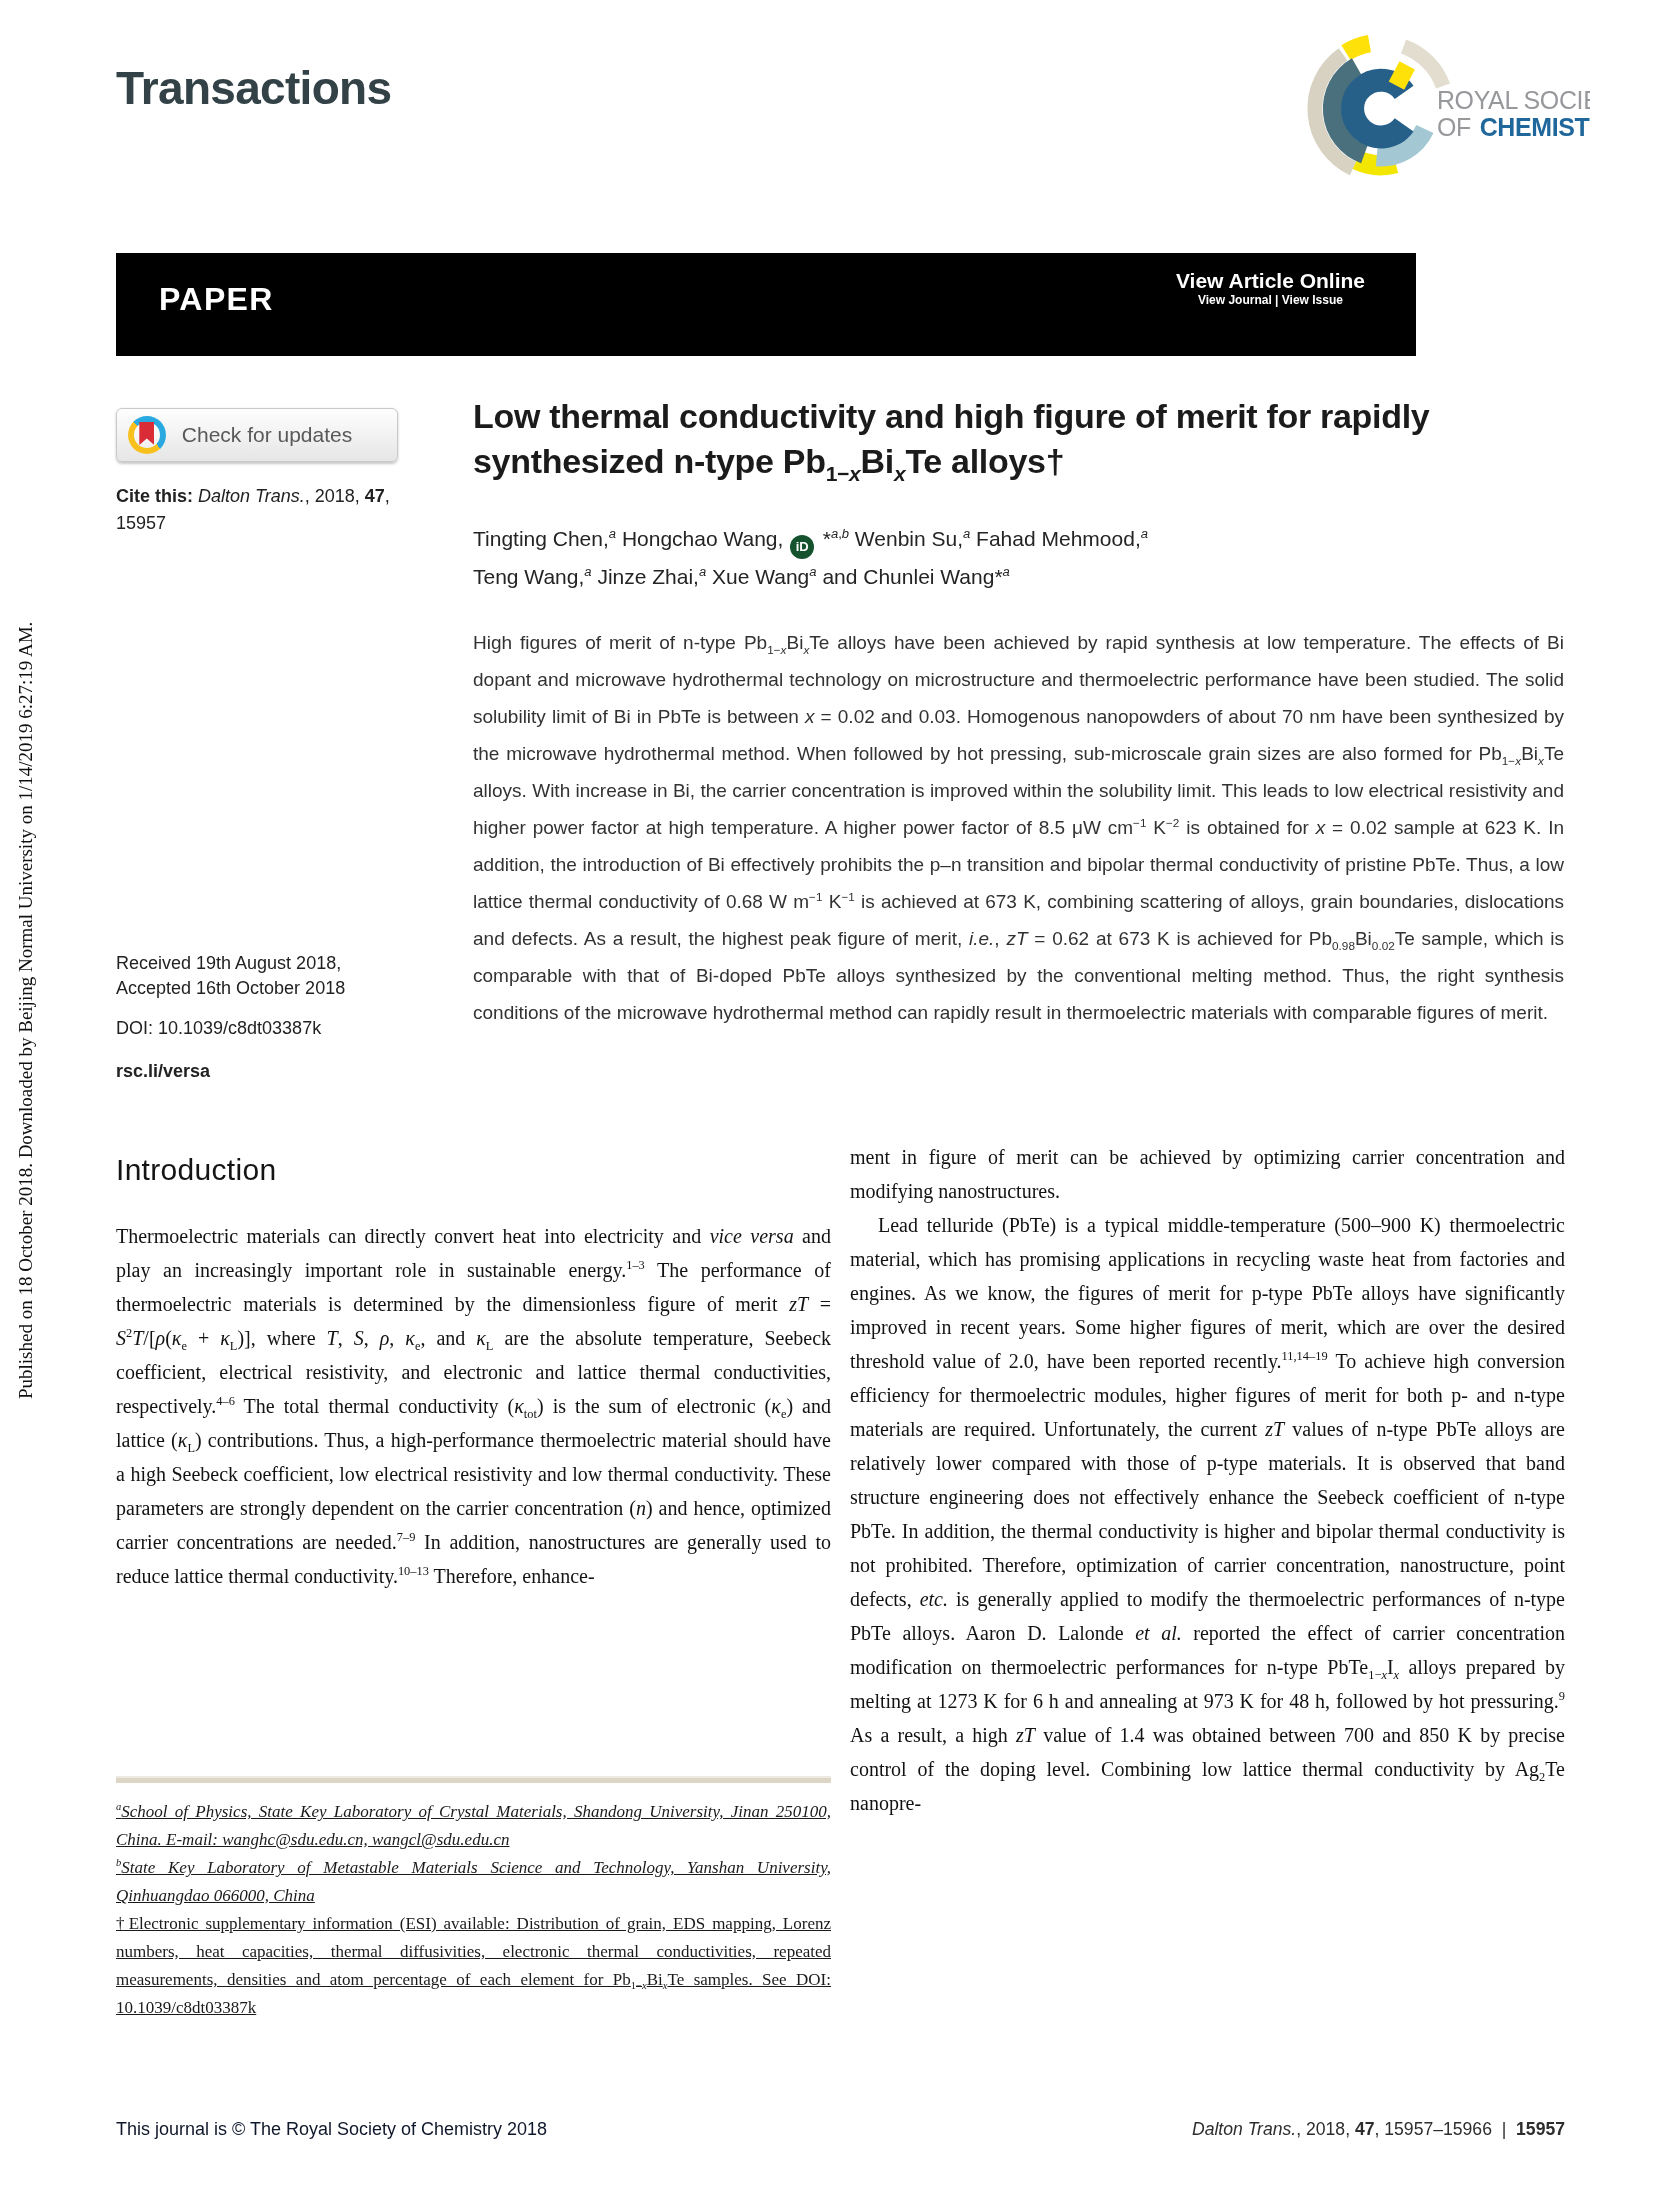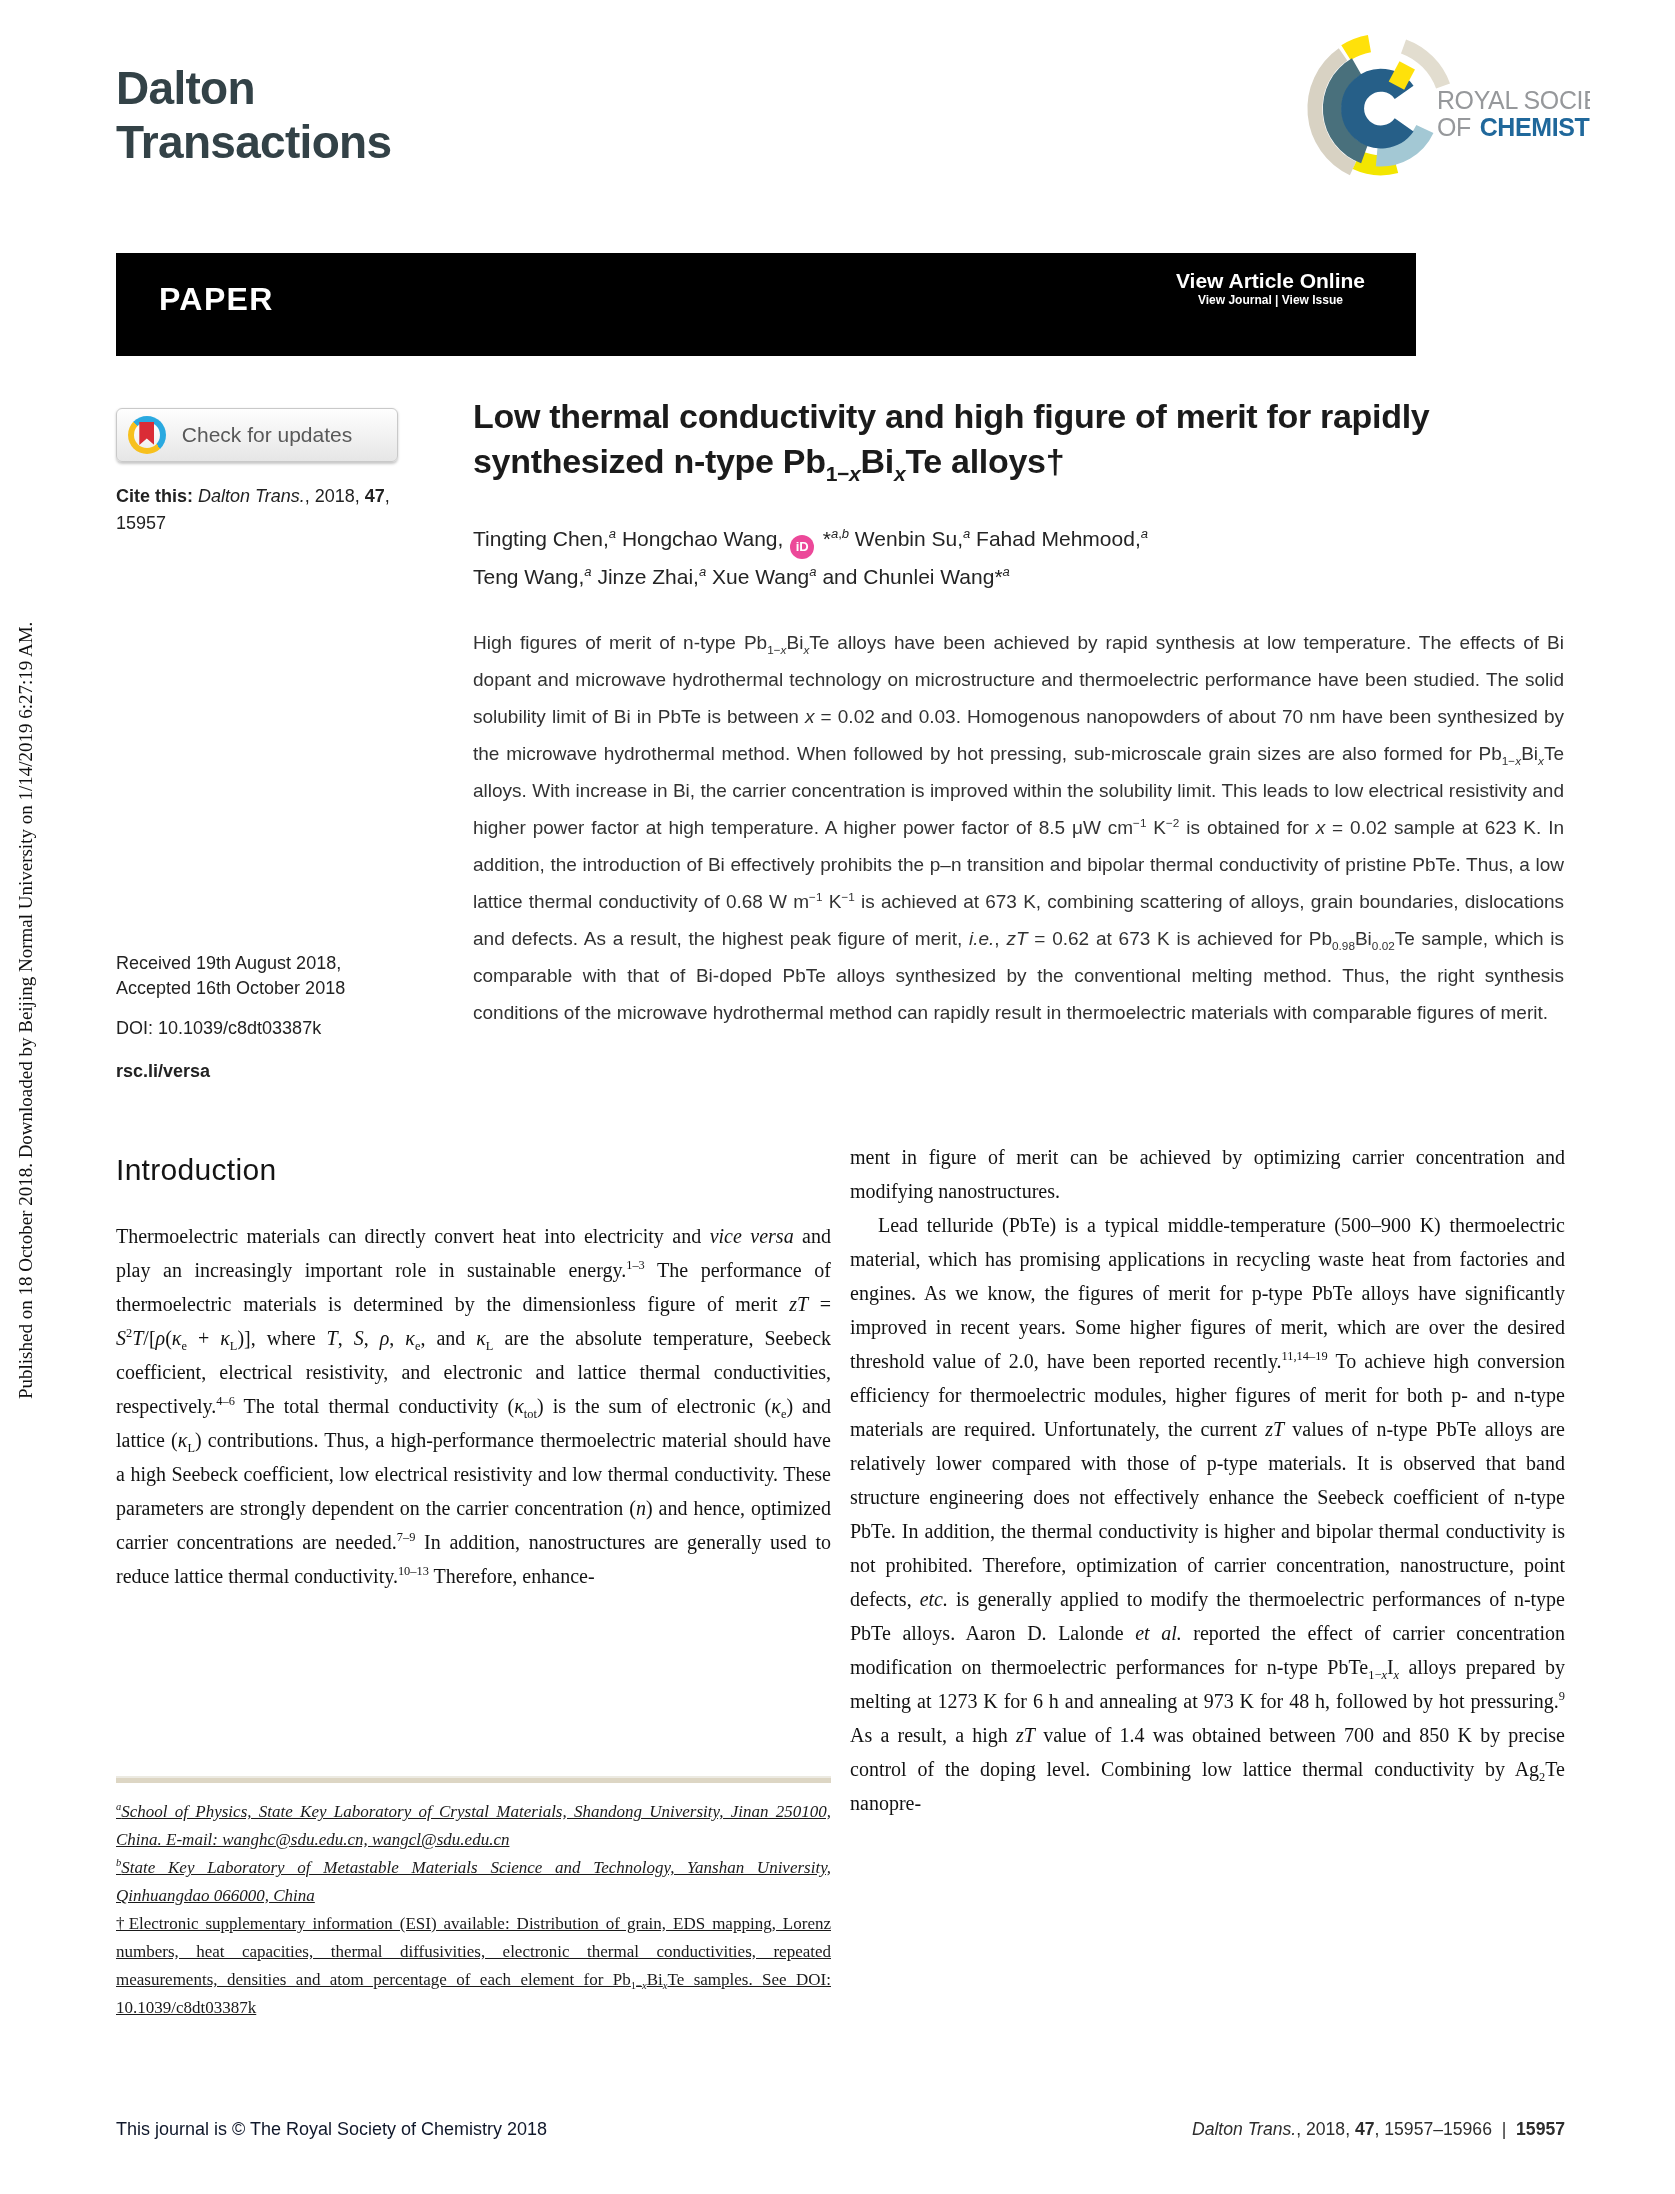--- a/index.html
+++ b/index.html
@@ -38,21 +38,21 @@
   .dates { position:absolute; left:116px; top:951px; font-size:18px; line-height:25px; color:#222222; }
   .dates p { margin:0; }
   .doi { margin-top:15px !important; }
   .site { margin-top:17.6px !important; font-weight:bold; font-size:18px; cursor:pointer; }
 
   
   .title { position:absolute; left:473px; top:371px; width:1094px; font-size:34px; line-height:45px;
            font-weight:bold; color:#1b1b1b; letter-spacing:-0.3px; }
   .title sub { font-size:62%; }
   .authors { position:absolute; left:473px; top:500px; width:1094px; font-size:21px; line-height:36px; color:#242424; }
-  .orcid { display:inline-block; width:24px; height:24px; background:#ec4899; border-radius:50%; color:#ffffff;
+  .orcid { display:inline-block; width:24px; height:24px; background:#14532d; border-radius:50%; color:#ffffff;
            font-size:13px; font-weight:bold; text-align:center; line-height:24px; vertical-align:-4.7px;
            margin:0 2.7px 0 6.8px; cursor:pointer; }
   .abstract { position:absolute; left:473px; top:605px; width:1091px; font-size:19px; line-height:37px;
               text-align:justify; color:#323232; }
 
   
   .col-left  { position:absolute; left:116px;  top:1133px; width:715px;margin-top:20px; }
   .col-right { position:absolute; left:850px; top:1133px; width:715px; }
   .section-heading { font-size:30px; font-weight:normal; color:#141414; margin:0 0 32px 0; letter-spacing:0.3px; }
   .bodytext { font-family:"Liberation Serif", serif; font-size:20px; line-height:34px; text-align:justify;
@@ -78,21 +78,20 @@
   .logo-blue { font-family:"Liberation Sans",sans-serif; font-size:37px; font-weight:bold; fill:#20689b; letter-spacing:-0.5px; }
 </style>
 </head>
 <body>
 
 <div class="page">
 
   <div class="watermark">Published on 18 October 2018. Downloaded by Beijing Normal University on 1/14/2019 6:27:19 AM.</div>
 
   <div class="journal-name">
-    <div>Dalton</div>
     <div>Transactions</div>
   </div>
 
   <svg class="rsc-logo" width="290" height="176" viewBox="0 0 430 260">
     <g>
       <path d="M63.8 41.7 A98 98 0 0 0 78.6 210.8" fill="none" stroke="#d8d2c3" stroke-width="22"></path>
       <path d="M212.1 88.5 A98 98 0 0 0 153.5 29.9" fill="none" stroke="#e2ddcf" stroke-width="22"></path>
       <path d="M103 25.5 A98 98 0 0 0 68.1 38.9" fill="none" stroke="#ffe10a" stroke-width="26"></path>
       <path d="M84.5 198.1 A84 84 0 0 0 141.7 203.1" fill="none" stroke="#f3e600" stroke-width="30"></path>
       <path d="M84 59.6 A72 72 0 0 0 95.4 189.7" fill="none" stroke="#49707c" stroke-width="28"></path>

